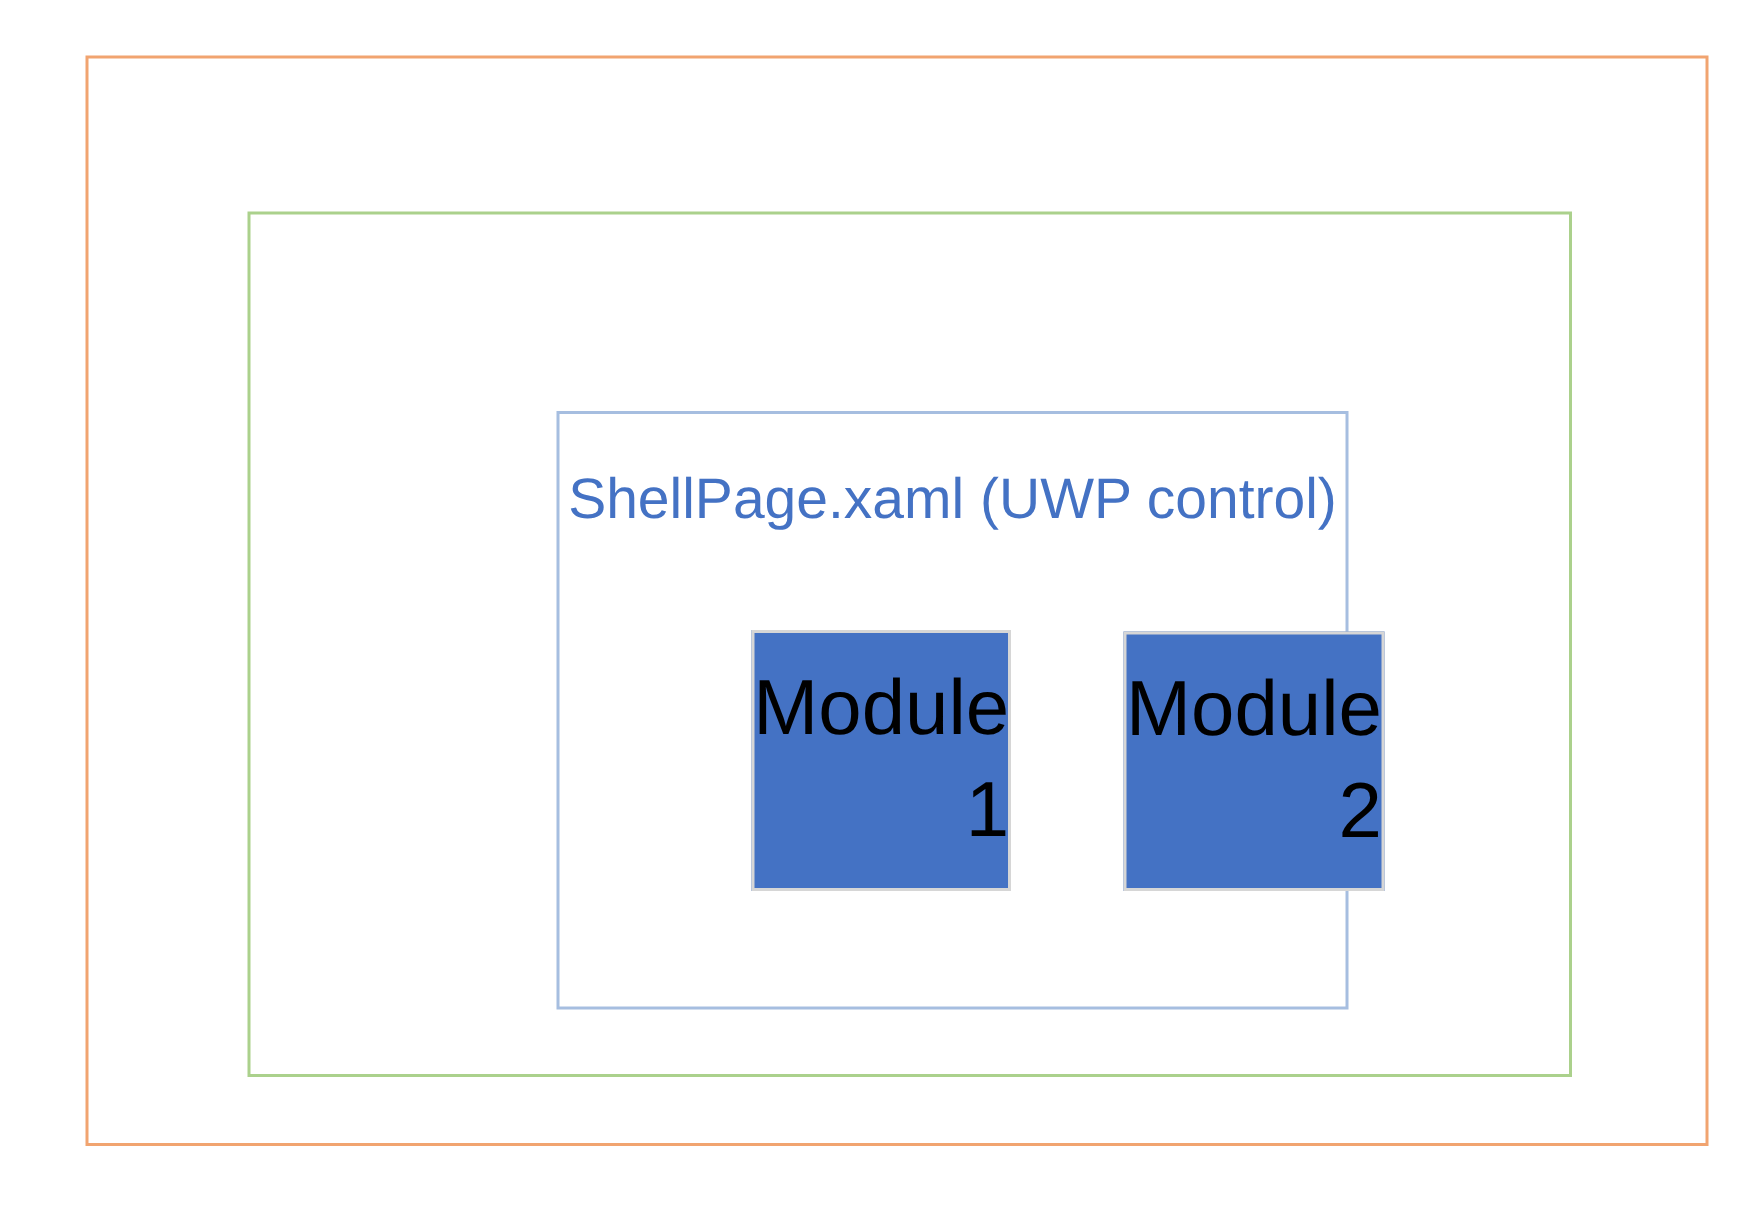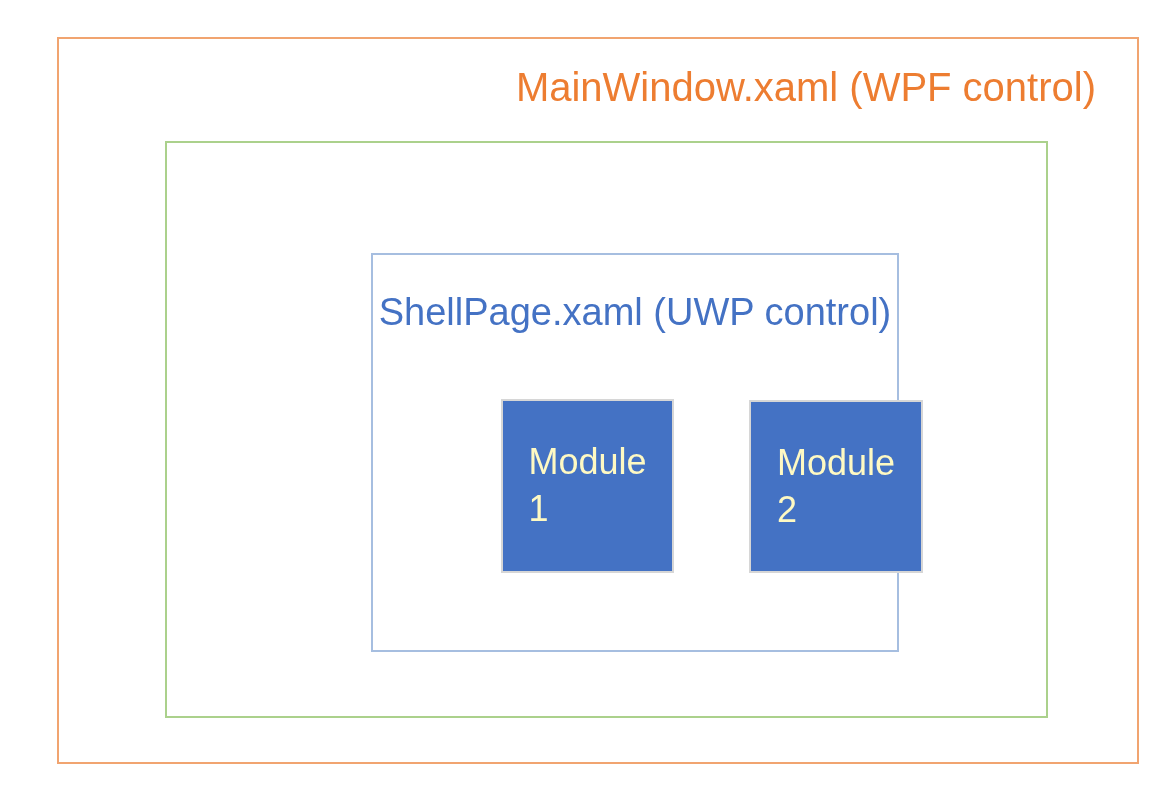--- a/index.html
+++ b/index.html
@@ -42,57 +42,56 @@
     width: 883px; height: 577px;
     border: 2px solid #ABD18C;
   }
   #xamlhost-label {
     top: 28px; right: 25px;
     font-size: 40px;
     color: #70AD47;
   }
   
   #shellpage-box {
-    left: 204px; top: 110px;
+    left: 204px; top: 131px;
     width: 528px; height: 399px;
     border: 2px solid #A6BEE0;
   }
   #shellpage-label {
     top: 38px; left: 0; right: 0;
     text-align: center;
     font-size: 38px;
     color: #4472C4;
   }
   
   .module {
     position: absolute;
     box-sizing: border-box;
     background: #4472C4;
     border: 2px solid #D6D6D6;
     display: flex;
     align-items: center;
     justify-content: center;
   }
   .module-text {
-    color: #fef9c3;
-    font-size: 36px;
+    color: #000000;
+    font-size: 52px;
     line-height: 1.3;
-    text-align: left;
+    text-align: right;
   }
   #module-1-box { left: 128px; top: 144px; width: 173px; height: 174px; }
   #module-2-box { left: 376px; top: 145px; width: 174px; height: 173px; }
 </style>
 </head>
 <body>
 
 <div id="canvas">
 
   <div id="mainwindow-box" class="frame">
 
-    <span id="mainwindow-label" class="frame-label">MainWindow.xaml (WPF control)</span>
 
     <div id="xamlhost-box" class="frame">
 
 
       <div id="shellpage-box" class="frame">
 
         <span id="shellpage-label" class="frame-label">ShellPage.xaml (UWP control)</span>
 
         <div id="module-1-box" class="module">
           <div class="module-text">

